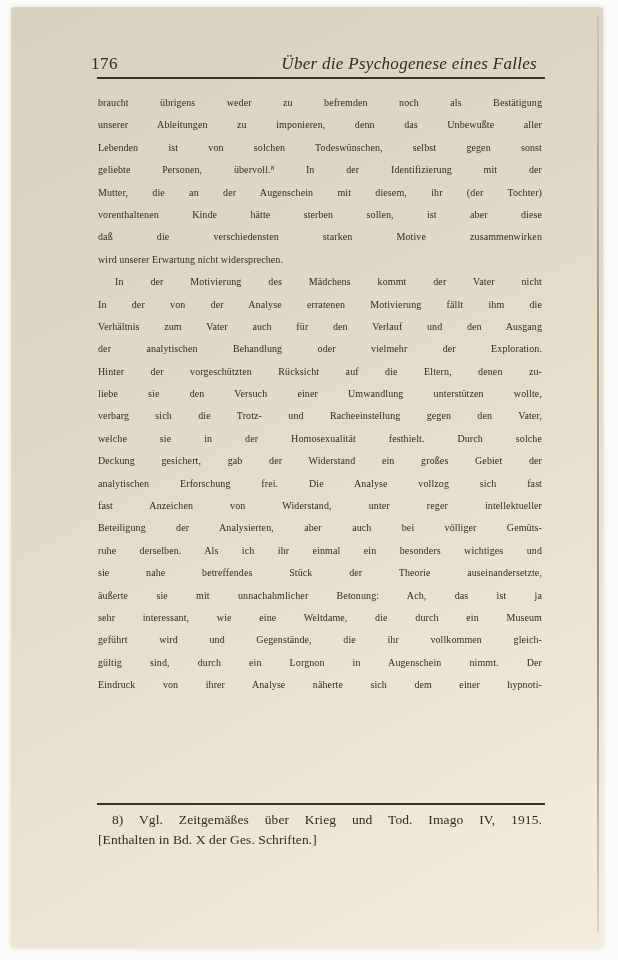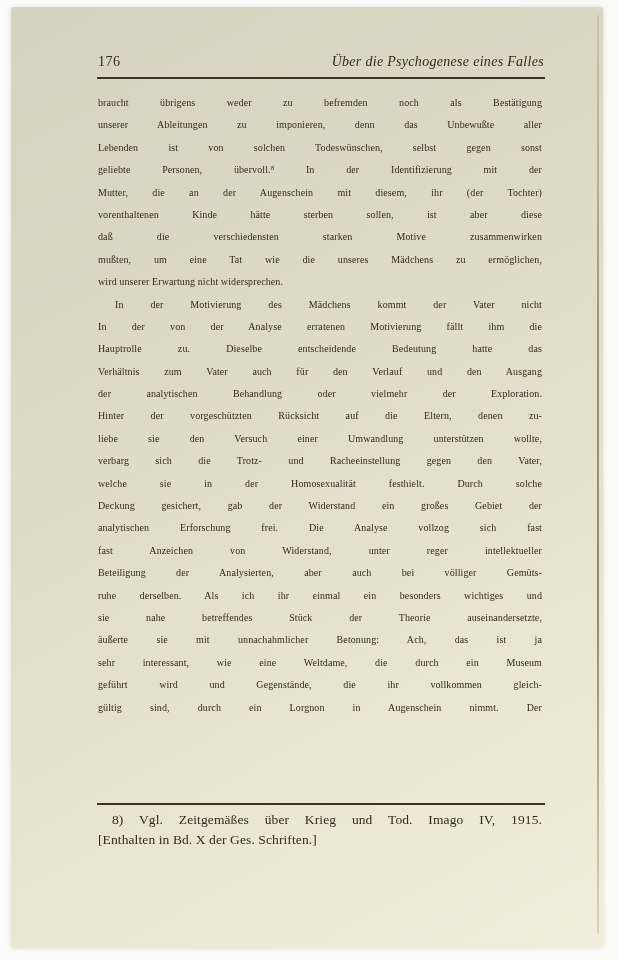--- a/index.html
+++ b/index.html
@@ -31,28 +31,28 @@
     position: absolute;
     left: 586px;
     top: 8px;
     width: 2px;
     height: 918px;
     background: linear-gradient(180deg, rgba(150,143,113,0.25) 0%, rgba(130,124,95,0.75) 35%, rgba(120,114,88,0.8) 65%, rgba(160,153,122,0.3) 100%);
     border-radius: 1px;
   }
   .header-row {
     position: absolute;
-    left: 87px;
+    left: 80px;
     top: 47px;
     width: 446px;
     height: 22px;
     display: flex;
     justify-content: space-between;
     align-items: baseline;
-    font-size: 14px;
+    font-size: 17px;
     letter-spacing: 0.5px;
   }
   .page-number { font-variant-numeric: oldstyle-nums; }
   .running-title { font-style: italic; letter-spacing: 0.3px; }
   .header-rule {
     position: absolute;
     left: 86px;
     top: 70px;
     width: 448px;
     height: 2px;
@@ -113,43 +113,42 @@
 
     <div class="body-text">
       <div class="para para-first">
           <div class="line">braucht übrigens weder zu befremden noch als Bestätigung</div>
           <div class="line">unserer Ableitungen zu imponieren, denn das Unbewußte aller</div>
           <div class="line">Lebenden ist von solchen Todeswünschen, selbst gegen sonst</div>
           <div class="line">geliebte Personen, übervoll.⁸ In der Identifizierung mit der</div>
           <div class="line">Mutter, die an der Augenschein mit diesem, ihr (der Tochter)</div>
           <div class="line">vorenthaltenen Kinde hätte sterben sollen, ist aber diese</div>
           <div class="line">daß die verschiedensten starken Motive zusammenwirken</div>
-          <div class="line">mußten, um eine Tat wie die unseres Mädchens zu ermöglichen,</div>
           <div class="line">wird unserer Erwartung nicht widersprechen.</div>
         </div>
       <div class="para para-second">
           <div class="line">In der Motivierung des Mädchens kommt der Vater nicht</div>
           <div class="line">In der von der Analyse erratenen Motivierung fällt ihm die</div>
-          <div class="line">Hauptrolle zu. Dieselbe entscheidende Bedeutung hatte das</div>
           <div class="line">Verhältnis zum Vater auch für den Verlauf und den Ausgang</div>
           <div class="line">der analytischen Behandlung oder vielmehr der Exploration.</div>
           <div class="line">Hinter der vorgeschützten Rücksicht auf die Eltern, denen zu-</div>
           <div class="line">liebe sie den Versuch einer Umwandlung unterstützen wollte,</div>
           <div class="line">verbarg sich die Trotz- und Racheeinstellung gegen den Vater,</div>
           <div class="line">welche sie in der Homosexualität festhielt. Durch solche</div>
           <div class="line">Deckung gesichert, gab der Widerstand ein großes Gebiet der</div>
           <div class="line">analytischen Erforschung frei. Die Analyse vollzog sich fast</div>
           <div class="line">fast Anzeichen von Widerstand, unter reger intellektueller</div>
           <div class="line">Beteiligung der Analysierten, aber auch bei völliger Gemüts-</div>
           <div class="line">ruhe derselben. Als ich ihr einmal ein besonders wichtiges und</div>
           <div class="line">sie nahe betreffendes Stück der Theorie auseinandersetzte,</div>
           <div class="line">äußerte sie mit unnachahmlicher Betonung: Ach, das ist ja</div>
           <div class="line">sehr interessant, wie eine Weltdame, die durch ein Museum</div>
           <div class="line">geführt wird und Gegenstände, die ihr vollkommen gleich-</div>
           <div class="line">gültig sind, durch ein Lorgnon in Augenschein nimmt. Der</div>
+          <div class="line">Eindruck von ihrer Analyse näherte sich dem einer hypnoti-</div>
         </div>
     </div>
 
     <div class="footnote-rule"></div>
     <div class="footnote-text">
         <div class="line">8) Vgl. Zeitgemäßes über Krieg und Tod. Imago IV, 1915.</div>
         <div class="line">[Enthalten in Bd. X der Ges. Schriften.]</div>
       </div>
 
     <div class="page-edge"></div>

